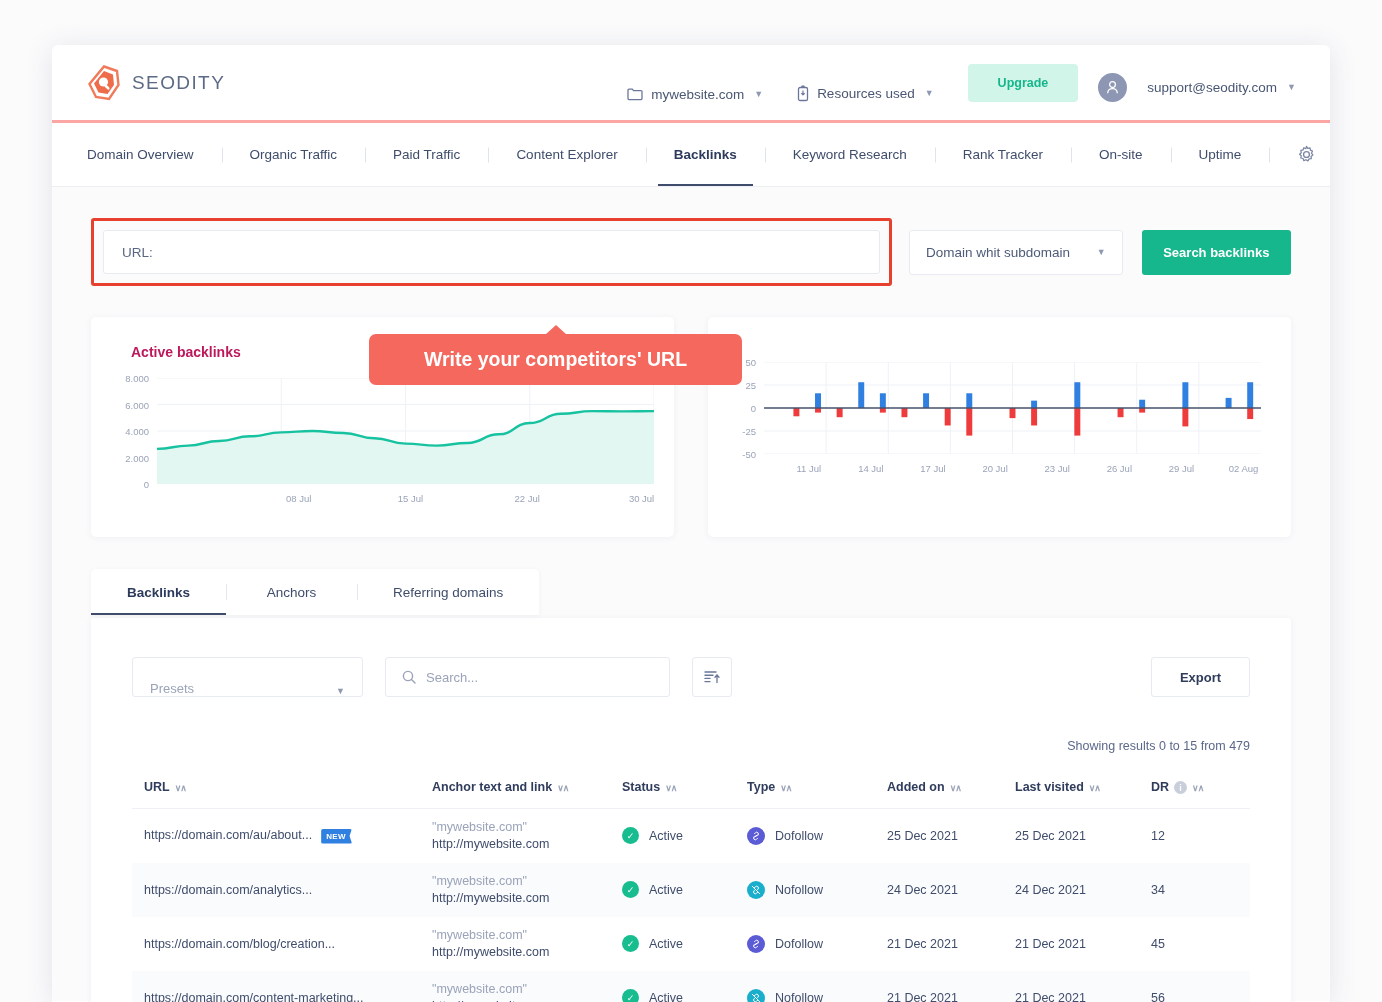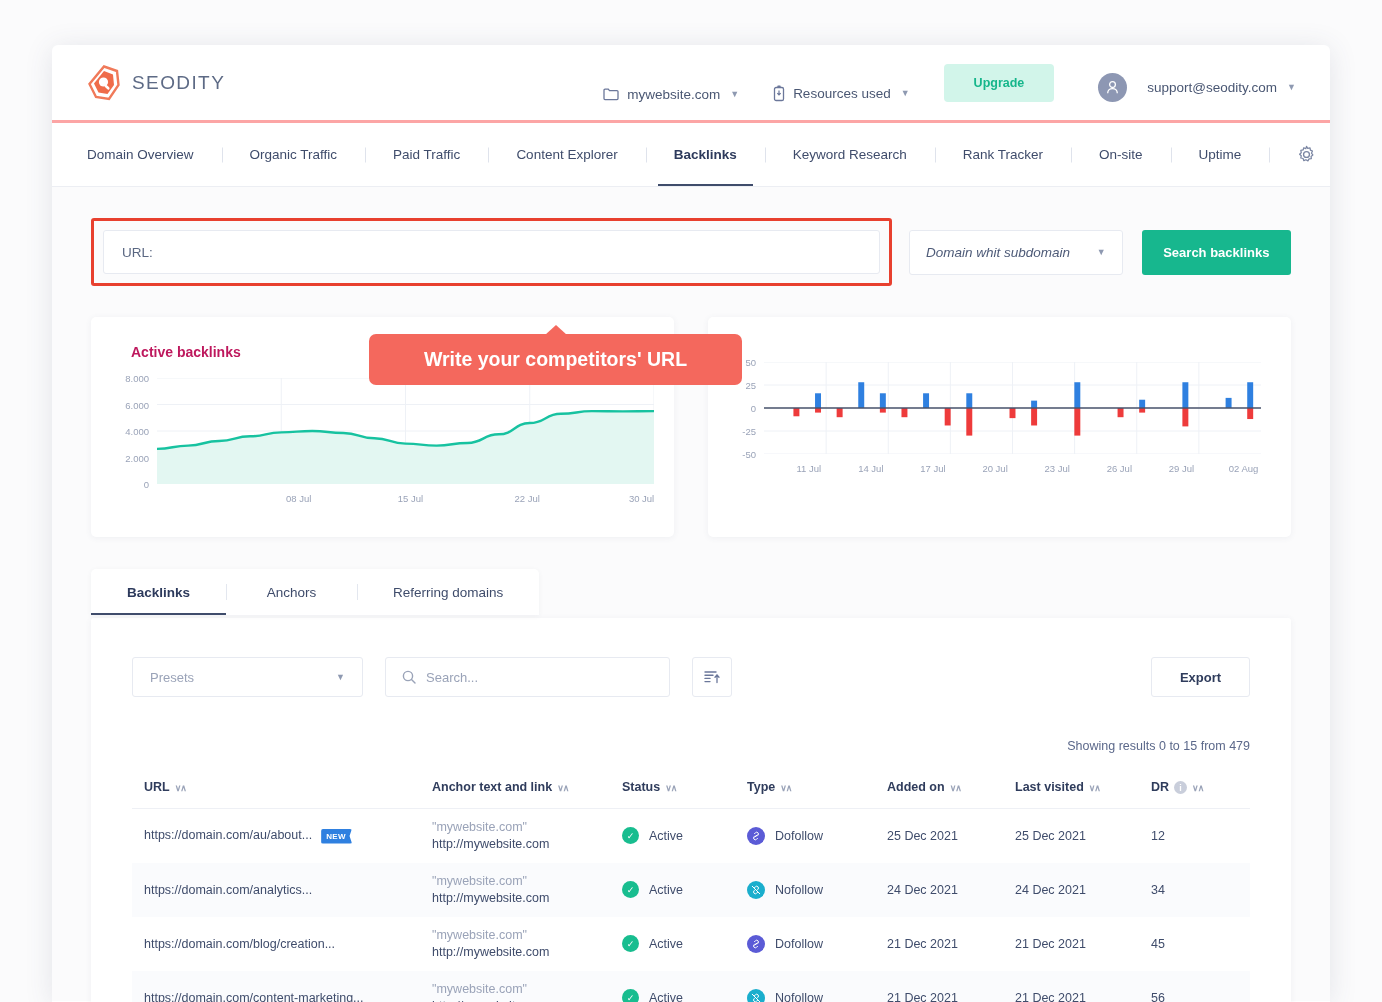--- a/index.html
+++ b/index.html
@@ -38,21 +38,21 @@
     font-size: 13.5px; color: #4a5773;
     margin-right: 34px;
   }
   .ico { display:inline-flex; align-items:center; justify-content:center; }
   .caret { font-size: 9px; color: #8e99b1; margin-left: 2px; }
   .upgrade-btn {
     background: #d2f5ea; color: #15b68b;
     font-size: 12.5px; font-weight: bold;
     border: none; border-radius: 4px;
     padding: 12px 30px; cursor: pointer;
-    margin-right: 44px;
+    margin-right: 20px;
   }
   .avatar {
     width: 29px; height: 29px; border-radius: 50%;
     background: #8d97b3; display:flex; align-items:center; justify-content:center;
     margin-right: 12px;
   }
 
   
   .navbar {
     height: 64px; display: flex; align-items: stretch;
@@ -102,21 +102,21 @@
     padding: 0 18px;
     font-family: "Liberation Sans", sans-serif;
     outline: none;
   }
   .url-input::placeholder { color:#5a6782; opacity:1; }
   .select-box {
     margin-left: 17px;
     width: 218px; height: 45px;
     background: #fff; border: 1px solid #e7eaf1; border-radius: 3px;
     display:flex; align-items:center; justify-content:space-between;
-    padding: 0 16px; font-size: 13.5px; color: #4e5b78; cursor:pointer;font-style:italic;
+    padding: 0 16px; font-size: 13.5px; color: #4e5b78; cursor:pointer;
   }
   .search-btn {
     margin-left: 19px;
     width: 153px; height: 45px;
     background: #17b78e; color:#fff;
     font-size: 13px; font-weight: bold;
     border:none; border-radius:3px; cursor:pointer;
     font-family: "Liberation Sans", sans-serif;
   }
 
@@ -191,21 +191,21 @@
 
   
   .panel {
     background:#fff; border-radius: 3px; margin-top: 3px;
     box-shadow: 0 1px 6px rgba(70,80,110,0.07);
     padding: 39px 41px 0 41px;
   }
   .filters { display:flex; align-items:center; }
   .presets {
     width: 231px; height: 40px; border:1px solid #e7eaf1; border-radius:3px;
-    display:flex; align-items:center; justify-content:space-between;
+    display:flex; align-items:flex-end; justify-content:space-between;
     padding: 0 17px; font-size: 13px; color:#9aa3b8; cursor:pointer;
   }
   .searchbox {
     margin-left: 22px; width: 285px; height: 40px;
     border:1px solid #e7eaf1; border-radius:3px;
     display:flex; align-items:center; gap:10px; padding: 0 16px;
     font-size: 13px; color:#9aa3b8;
   }
   .sorticon-btn {
     margin-left: 22px; width: 40px; height: 40px;

